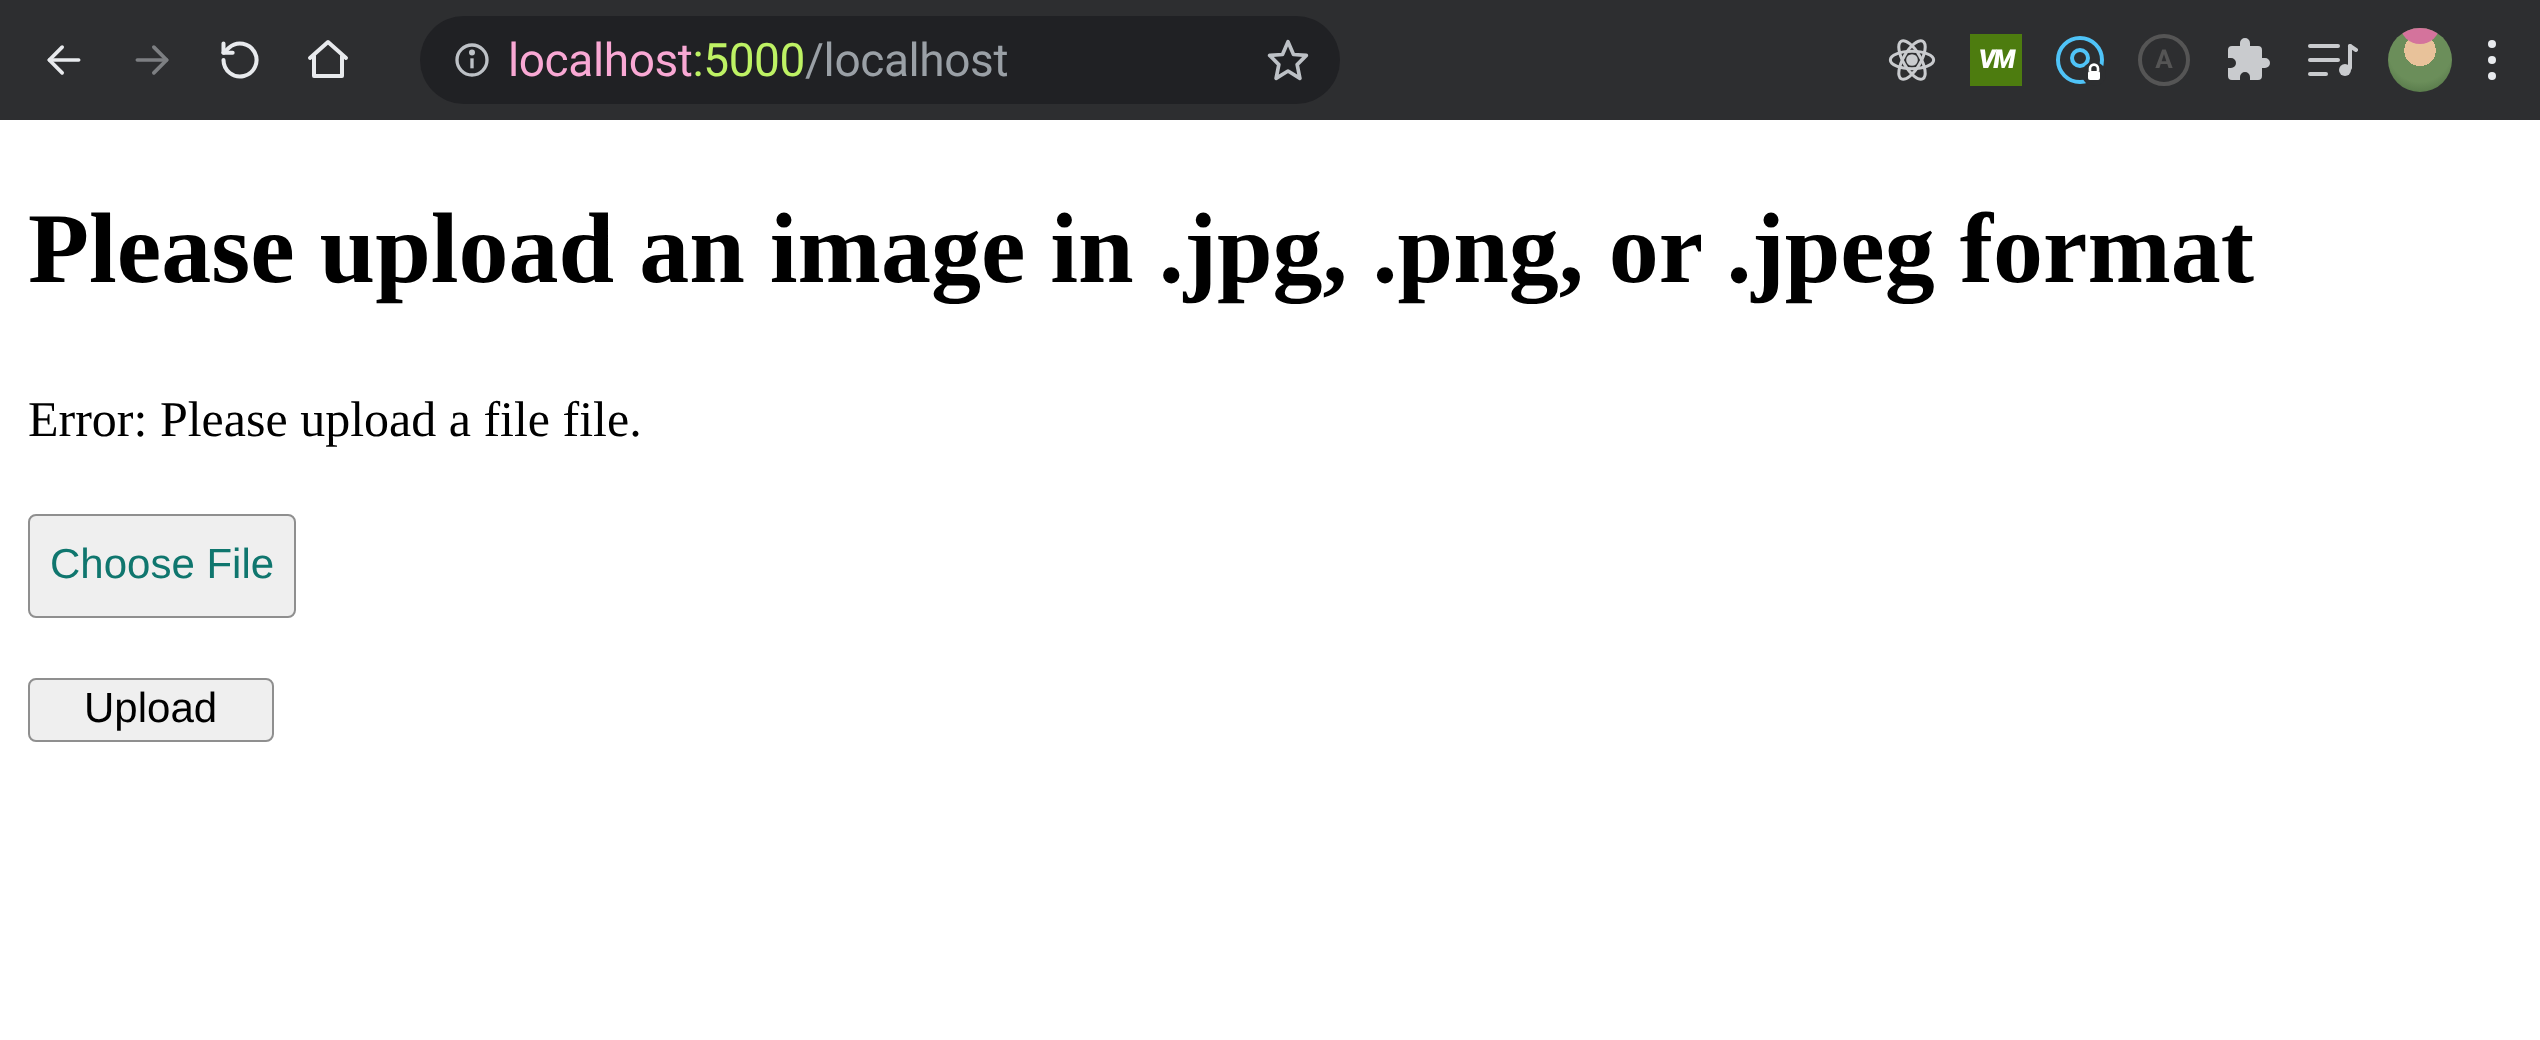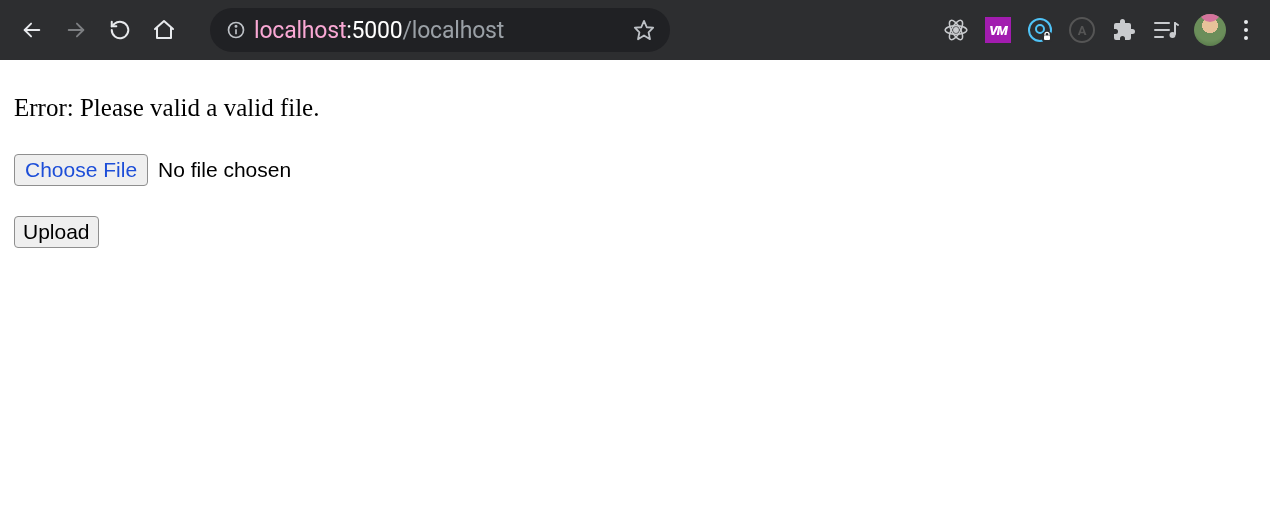--- a/index.html
+++ b/index.html
@@ -68,21 +68,21 @@
       color: #bdc1c6;
     }
     .url-text {
       font-size: 23px;
       color: #bdc1c6;
       white-space: nowrap;
       letter-spacing: -0.2px;
       flex: 1;
     }
     .url-host { color: #f9a8d4; }
-    .url-port { color: #ffffff; }
+    .url-port { color: #bef264; }
     .url-path { color: #9aa0a6; }
     .star-btn {
       width: 36px;
       height: 36px;
       display: flex;
       align-items: center;
       justify-content: center;
       color: #bdc1c6;
       cursor: pointer;
     }
@@ -105,21 +105,21 @@
       cursor: pointer;
       position: relative;
     }
     .react-atom {
       width: 26px;
       height: 26px;
     }
     .vm-box {
       width: 26px;
       height: 26px;
-      background: #a21caf;
+      background: #4d7c0f;
       display: flex;
       align-items: center;
       justify-content: center;
       font-size: 13px;
       font-weight: 900;
       color: #fff;
       font-style: italic;
       letter-spacing: -1px;
     }
     .lock-badge {
@@ -202,36 +202,36 @@
     }
     .file-row {
       display: flex;
       align-items: center;
       gap: 10px;
       margin-bottom: 30px;
     }
     .choose-file-btn {
       font-family: Arial, sans-serif;
       font-size: 21px;
-      padding: 3px 10px;
+      padding: 13px 10px;
       background: #efefef;
       border: 1px solid #8f8f8f;
       border-radius: 4px;
       cursor: pointer;
-      color: #1d4ed8;
+      color: #0f766e;
     }
     .file-status {
       font-family: Arial, sans-serif;
       font-size: 21px;
       color: #000;
     }
     .upload-btn {
       font-family: Arial, sans-serif;
       font-size: 21px;
-      padding: 3px 8px;
+      padding: 3px 27px;
       background: #efefef;
       border: 1px solid #8f8f8f;
       border-radius: 4px;
       cursor: pointer;
       color: #000;
     }
   </style>
 </head>
 <body>
 
@@ -321,24 +321,24 @@
     <div class="avatar"></div>
     <div class="kebab">
       <span></span>
       <span></span>
       <span></span>
     </div>
   </div>
 </div>
 
 <div class="page">
+  <h1>Please upload an image in .jpg, .png, or .jpeg format</h1>
 
   <p class="error-line">
-    <span class="err-label">Error:</span><span> Please valid a valid file.</span>
+    <span class="err-label">Error:</span><span> Please upload a file file.</span>
   </p>
 
   <div class="file-row">
     <button class="choose-file-btn">Choose File</button>
-    <span class="file-status">No file chosen</span>
   </div>
 
   <button class="upload-btn">Upload</button>
 </div>
 
 </body></html>

